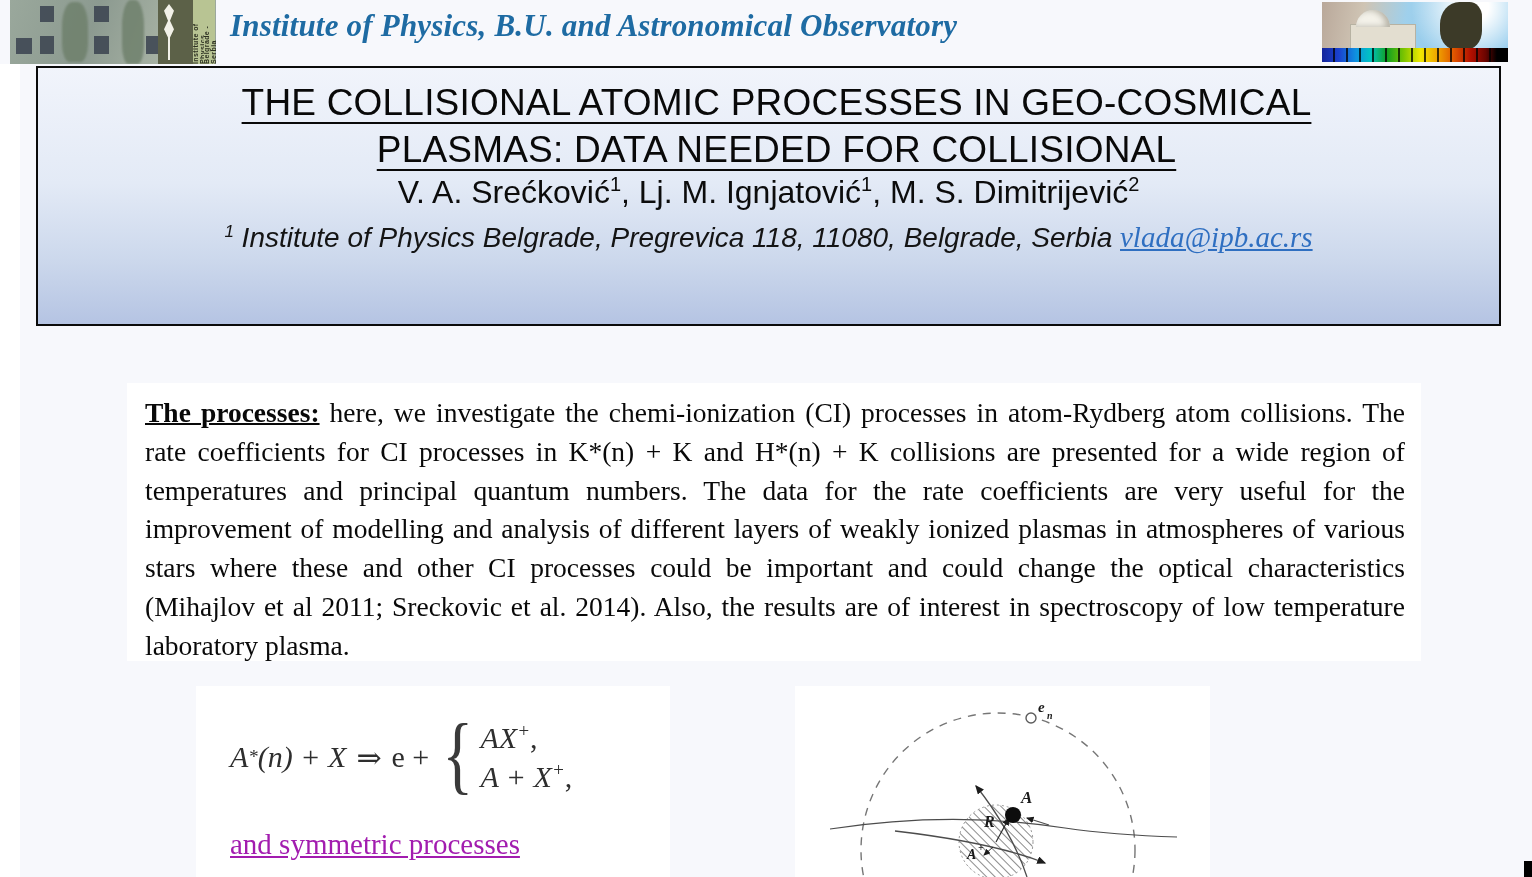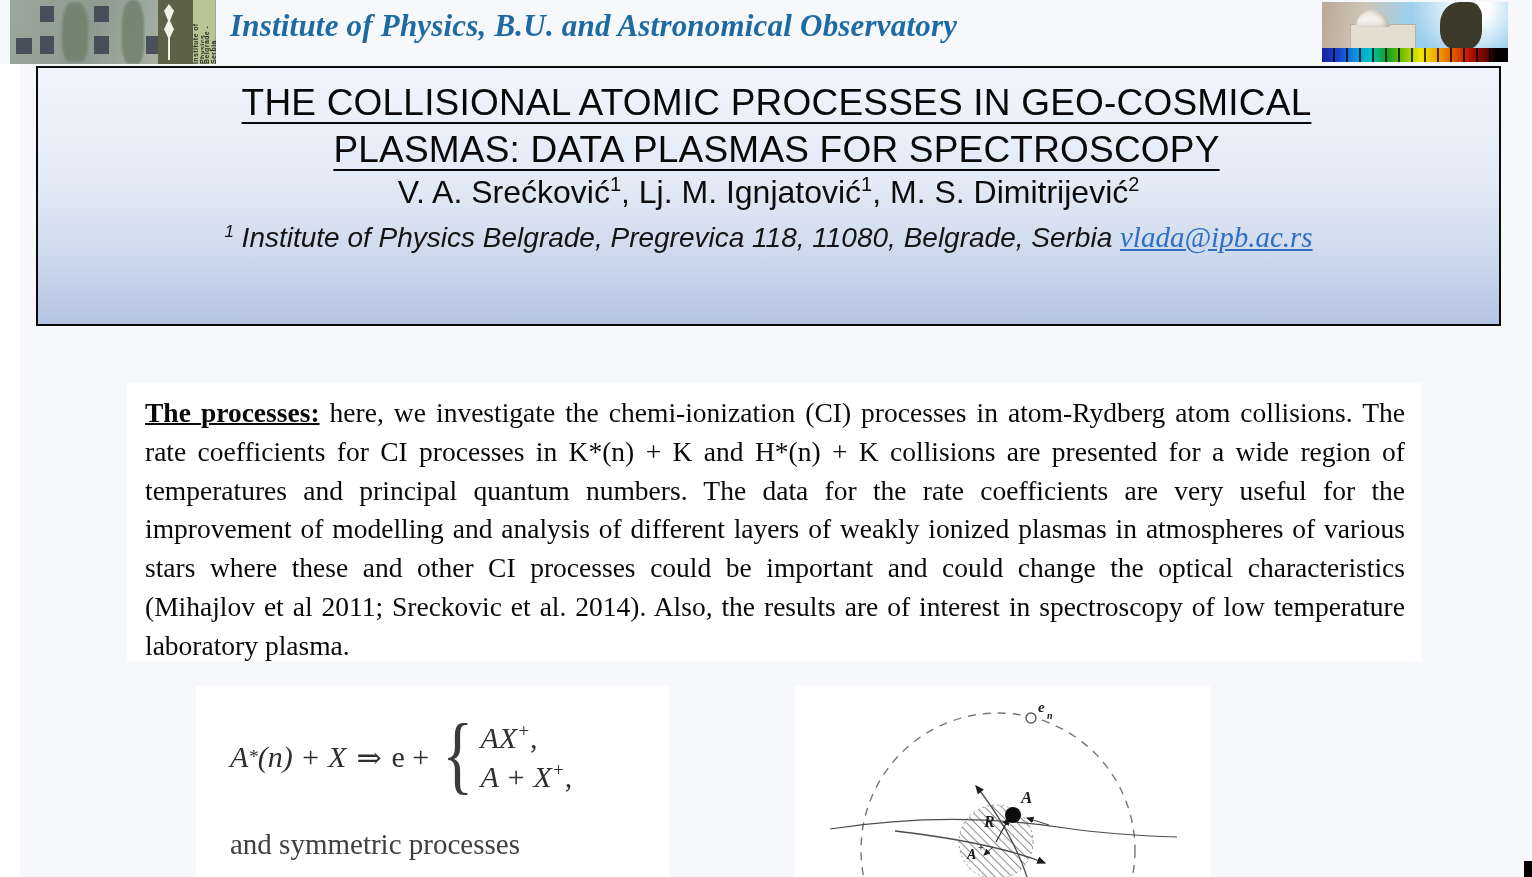--- a/index.html
+++ b/index.html
@@ -59,21 +59,21 @@
   
   .eq-box{position:absolute;left:196px;top:686px;width:474px;height:191px;background:#ffffff;
     font-family:"Liberation Serif",serif;color:#2e2e2e;}
   .eq-row{position:absolute;left:34px;top:18px;display:flex;align-items:center;font-size:30px;}
   .eq-it{font-style:italic;}
   .eq-row sup{font-size:19px;font-style:italic;}
   .eq-arrow{margin:0 10px;font-family:"DejaVu Serif","Liberation Serif",serif;font-size:30px;}
   .eq-e{margin-right:8px;}
   .eq-brace{font-size:86px;font-weight:200;transform:scaleX(.75);color:#3a3a3a;margin:0 2px 6px 0;}
   .eq-cases{display:flex;flex-direction:column;gap:4px;font-size:30px;text-align:left;}
-  .eq-note{position:absolute;left:34px;top:142px;font-size:29px;color:#404040;}
+  .eq-note{position:absolute;left:34px;top:142px;font-size:29px;color:#a21caf;text-decoration:underline;}
 
   
   .diagram-box{position:absolute;left:795px;top:686px;width:415px;height:191px;background:#ffffff;overflow:hidden;}
   .diagram-box svg{display:block;}
   .svg-label{font-family:"Liberation Serif",serif;font-weight:bold;font-style:italic;fill:#1a1a1a;}
 
   .corner-mark{position:absolute;left:1524px;top:861px;width:8px;height:16px;background:#000;}
 </style>
 </head>
 <body>
@@ -103,21 +103,21 @@
     <div class="sky"></div>
     <div class="dome-base"></div>
     <div class="dome"></div>
     <div class="tree-sil"></div>
     <div class="spectrum"></div>
   </div>
 
   <div class="title-block">
     <div class="tb-heading">
       <div><span class="u">THE COLLISIONAL ATOMIC PROCESSES IN GEO-COSMICAL</span></div>
-      <div><span class="u">PLASMAS: DATA PLASMAS FOR SPECTROSCOPY</span></div>
+      <div><span class="u">PLASMAS: DATA NEEDED FOR COLLISIONAL</span></div>
     </div>
     <div class="tb-authors">
       <span><span>V. A. Srećković</span><sup>1</sup><span>, </span></span>
       <span><span>Lj. M. Ignjatović</span><sup>1</sup><span>, </span></span>
       <span><span>M. S. Dimitrijević</span><sup>2</sup></span>
     </div>
     <div class="tb-affil">
       <sup>1</sup><span> Institute of Physics Belgrade, Pregrevica 118, 11080, Belgrade, Serbia </span><a>vlada@ipb.ac.rs</a>
     </div>
   </div>

